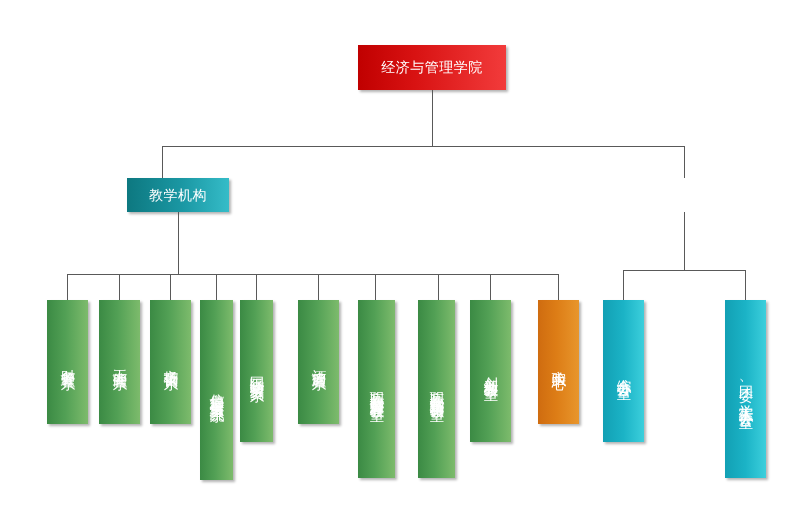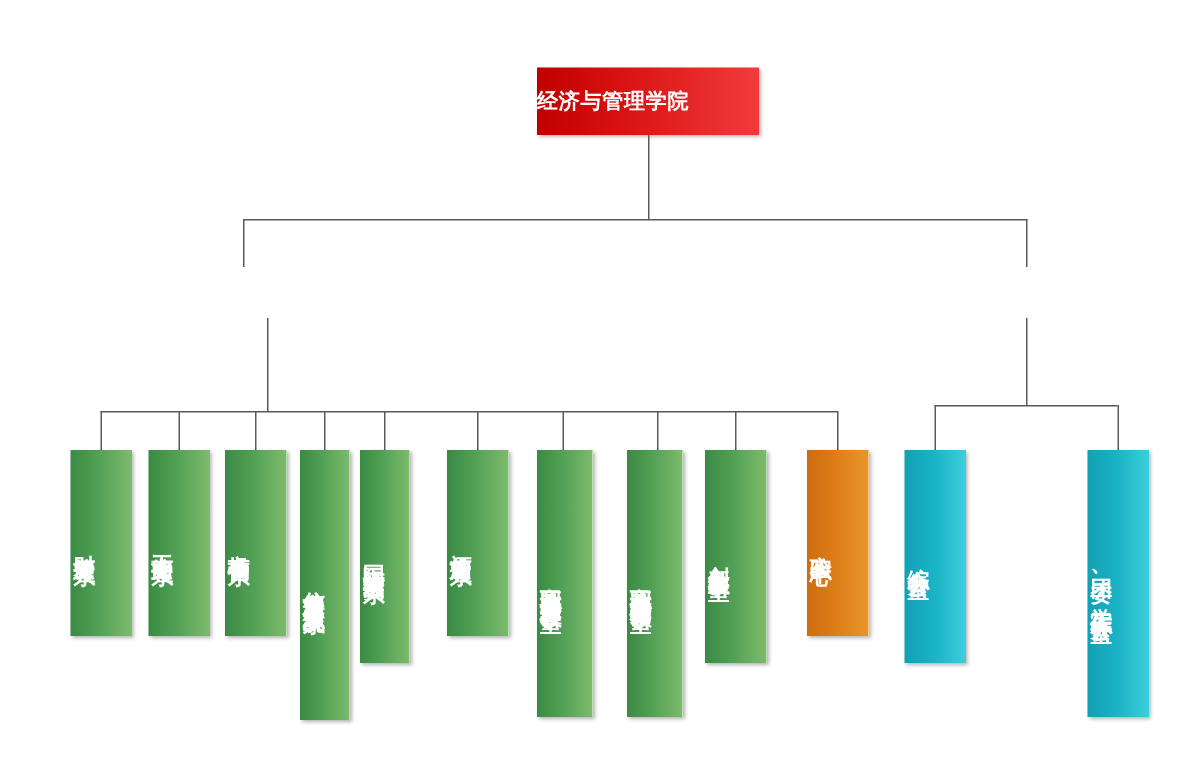--- a/index.html
+++ b/index.html
@@ -14,24 +14,24 @@
   
   .line{position:absolute;background:#595959;}
   .line.v{width:1px;}
   .line.h{height:1px;}
 
   
   .node{
     position:absolute;
     box-sizing:border-box;
     color:#ffffff;
-    font-weight:bold;
+    font-weight:normal;
     display:flex;
     align-items:center;
-    justify-content:flex-start;
+    justify-content:center;
     text-align:center;
     box-shadow:1.5px 1.5px 2.5px rgba(0,0,0,0.30);
     overflow:hidden;
   }
   .node .lbl{display:block;line-height:1.16;}
 
   
   .node.horiz .lbl{
     writing-mode:horizontal-tb;
     font-size:14px;
@@ -63,20 +63,23 @@
     <span class="lbl">经济与管理学院</span>
   </div>
 
   <div class="line v" style="left:432px;top:90px;height:56px;"></div>
 
   <div class="line h" style="left:162px;top:146px;width:523px;"></div>
 
   <div class="line v" style="left:162px;top:146px;height:32px;"></div>
   <div class="line v" style="left:684px;top:146px;height:32px;"></div>
 
+  <div class="node horiz c-teal" style="left:127px;top:178px;width:102px;height:34px;">
+    <span class="lbl">教学机构</span>
+  </div>
 
 
   <div class="line v" style="left:178px;top:212px;height:62px;"></div>
 
   <div class="line h" style="left:67px;top:274px;width:491px;"></div>
 
   <div class="line v" style="left:67px;top:274px;height:26px;"></div>
   <div class="line v" style="left:119px;top:274px;height:26px;"></div>
   <div class="line v" style="left:170px;top:274px;height:26px;"></div>
   <div class="line v" style="left:216px;top:274px;height:26px;"></div>

